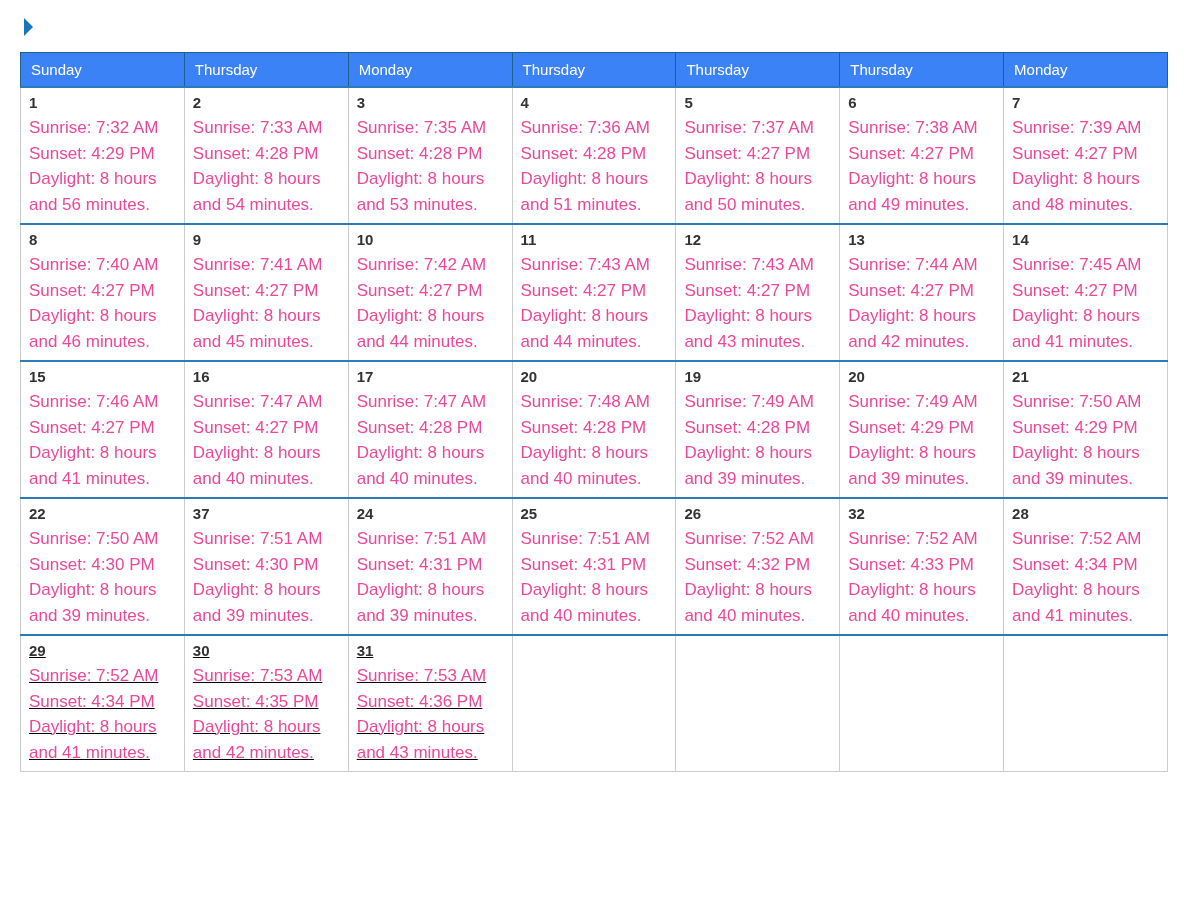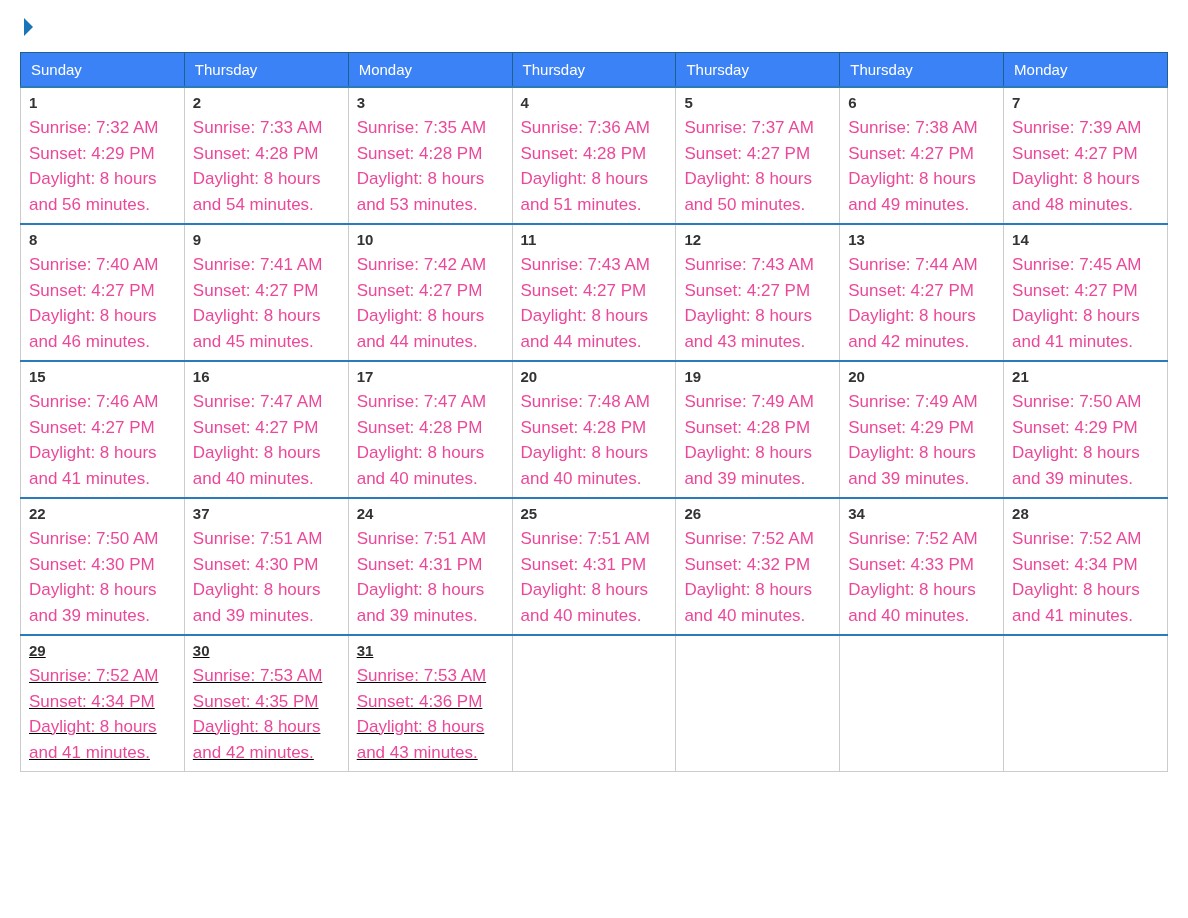--- a/index.html
+++ b/index.html
@@ -237,21 +237,21 @@
       </td>
         <td>
         <span class="day-number">25</span>
         <span class="day-info">Sunrise: 7:51 AM<br>Sunset: 4:31 PM<br>Daylight: 8 hours<br>and 40 minutes.</span>
       </td>
         <td>
         <span class="day-number">26</span>
         <span class="day-info">Sunrise: 7:52 AM<br>Sunset: 4:32 PM<br>Daylight: 8 hours<br>and 40 minutes.</span>
       </td>
         <td>
-        <span class="day-number">34</span>
+        <span class="day-number">32</span>
         <span class="day-info">Sunrise: 7:52 AM<br>Sunset: 4:33 PM<br>Daylight: 8 hours<br>and 40 minutes.</span>
       </td>
         <td>
         <span class="day-number">28</span>
         <span class="day-info">Sunrise: 7:52 AM<br>Sunset: 4:34 PM<br>Daylight: 8 hours<br>and 41 minutes.</span>
       </td>
       </tr>
       <tr>
         <td>
         <span class="day-number">29</span>

